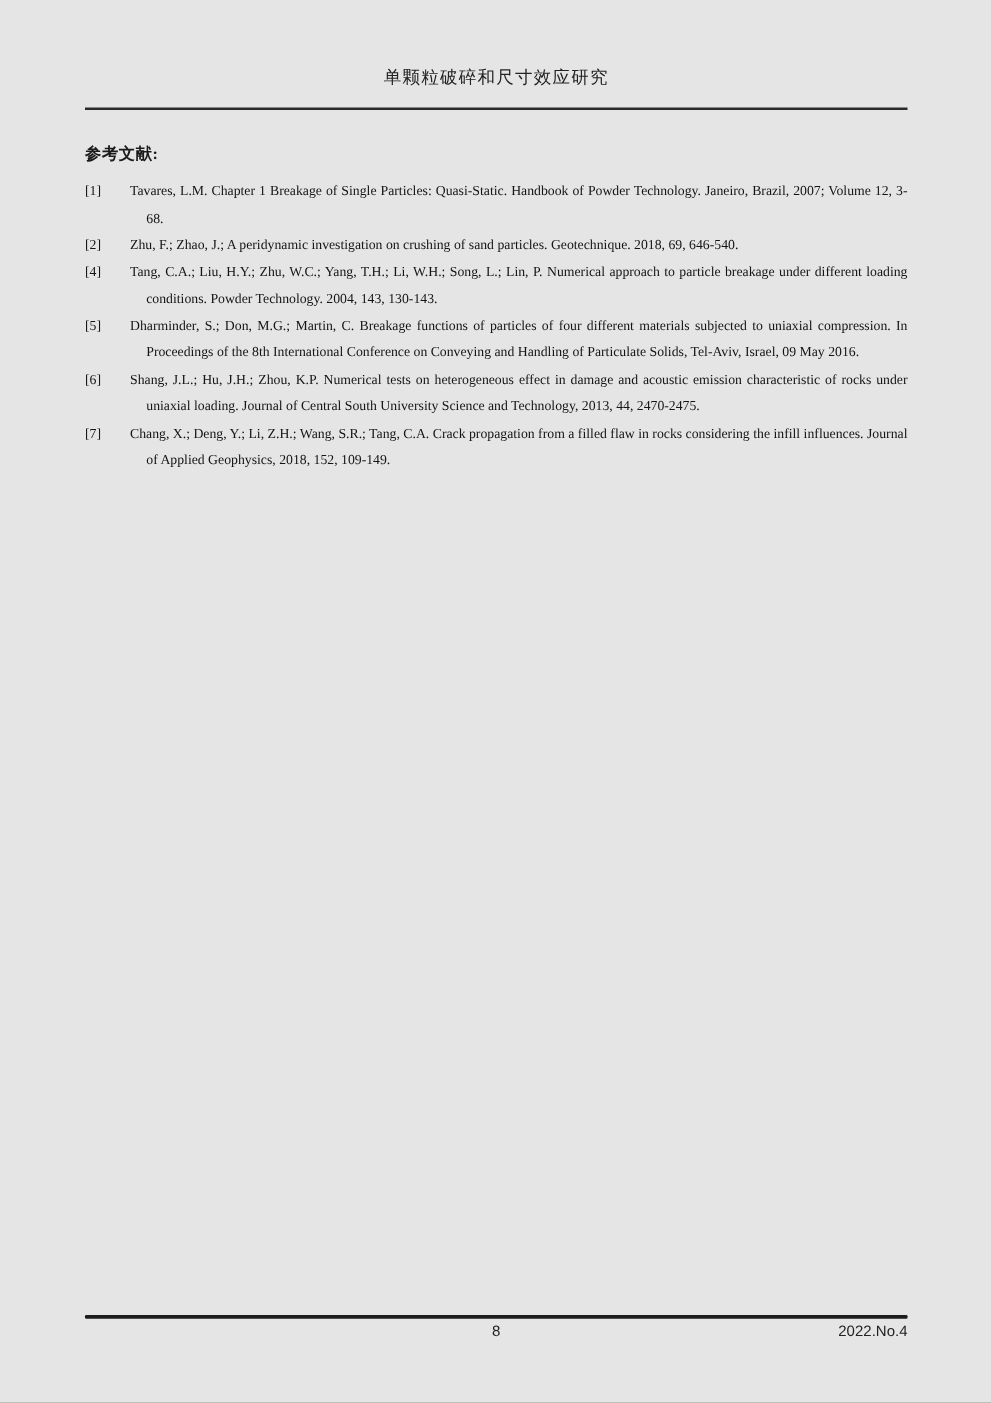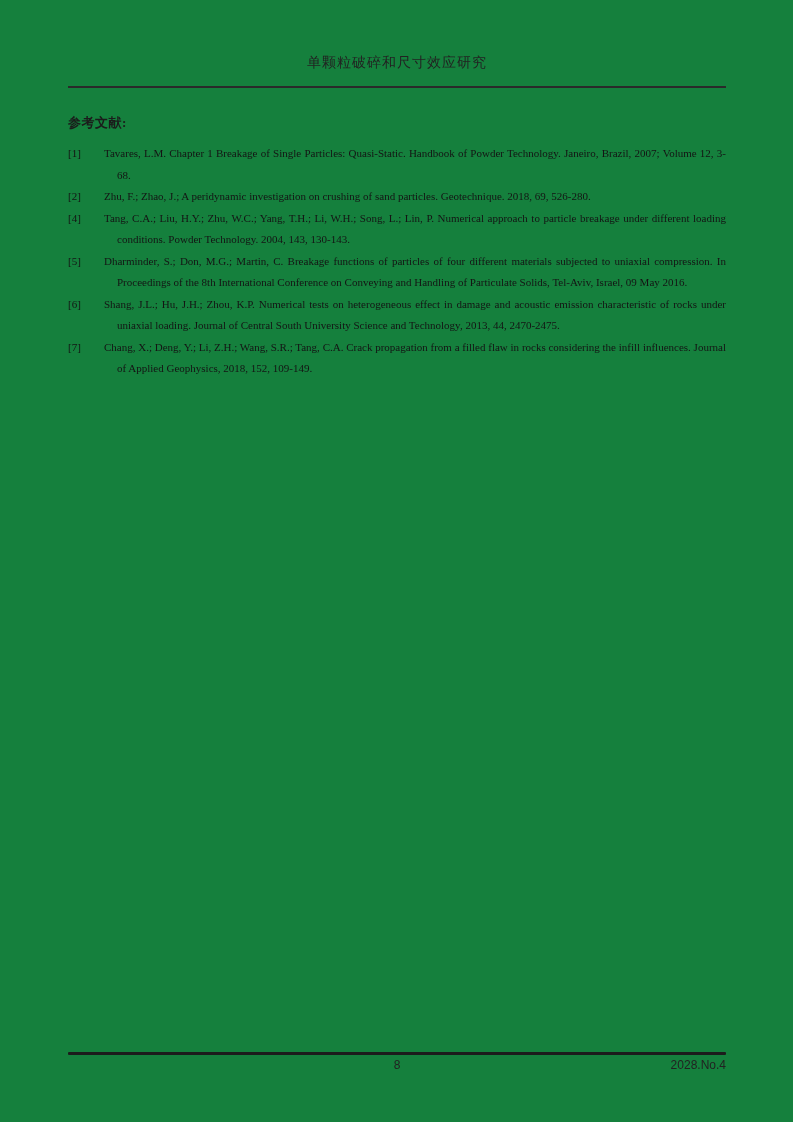--- a/index.html
+++ b/index.html
@@ -4,21 +4,21 @@
 <style>
   html, body {
     margin: 0;
     padding: 0;
     background: #9b9b9b;
   }
   .page {
     position: relative;
     width: 793px;
     height: 1122px;
-    background: #15803d;
+    background: #e5e5e5;
     margin: 0 auto;
     overflow: hidden;
     font-family: "Liberation Serif", "DejaVu Serif", serif;
     color: #1b1b1b;
   }
   
   .running-title {
     position: absolute;
     top: 53px;
     left: 68px;
@@ -112,34 +112,34 @@
     <div class="header-rule"></div>
   </header>
 
   <main class="content">
     <h2 class="ref-heading">参考文献:</h2>
 
     <ol class="ref-list">
 
         <li class="ref-item"><span class="ref-num">[1]</span><span class="ref-text">Tavares, L.M. Chapter 1 Breakage of Single Particles: Quasi-Static. Handbook of Powder Technology. Janeiro, Brazil, 2007; Volume 12, 3-68.</span></li>
 
-        <li class="ref-item"><span class="ref-num">[2]</span><span class="ref-text">Zhu, F.; Zhao, J.; A peridynamic investigation on crushing of sand particles. Geotechnique. 2018, 69, 526-280.</span></li>
+        <li class="ref-item"><span class="ref-num">[2]</span><span class="ref-text">Zhu, F.; Zhao, J.; A peridynamic investigation on crushing of sand particles. Geotechnique. 2018, 69, 646-540.</span></li>
 
 
         <li class="ref-item"><span class="ref-num">[4]</span><span class="ref-text">Tang, C.A.; Liu, H.Y.; Zhu, W.C.; Yang, T.H.; Li, W.H.; Song, L.; Lin, P. Numerical approach to particle breakage under different loading conditions. Powder Technology. 2004, 143, 130-143.</span></li>
 
         <li class="ref-item"><span class="ref-num">[5]</span><span class="ref-text">Dharminder, S.; Don, M.G.; Martin, C. Breakage functions of particles of four different materials subjected to uniaxial compression. In Proceedings of the 8th International Conference on Conveying and Handling of Particulate Solids, Tel-Aviv, Israel, 09 May 2016.</span></li>
 
         <li class="ref-item"><span class="ref-num">[6]</span><span class="ref-text">Shang, J.L.; Hu, J.H.; Zhou, K.P. Numerical tests on heterogeneous effect in damage and acoustic emission characteristic of rocks under uniaxial loading. Journal of Central South University Science and Technology, 2013, 44, 2470-2475.</span></li>
 
         <li class="ref-item"><span class="ref-num">[7]</span><span class="ref-text">Chang, X.; Deng, Y.; Li, Z.H.; Wang, S.R.; Tang, C.A. Crack propagation from a filled flaw in rocks considering the infill influences. Journal of Applied Geophysics, 2018, 152, 109-149.</span></li>
       </ol>
   </main>
 
   <footer>
     <div class="footer-rule"></div>
     <div class="footer-row">
       <span class="page-number">8</span>
-      <span class="issue-number">2028.No.4</span>
+      <span class="issue-number">2022.No.4</span>
     </div>
   </footer>
 
 </div>
 
 </body></html>

